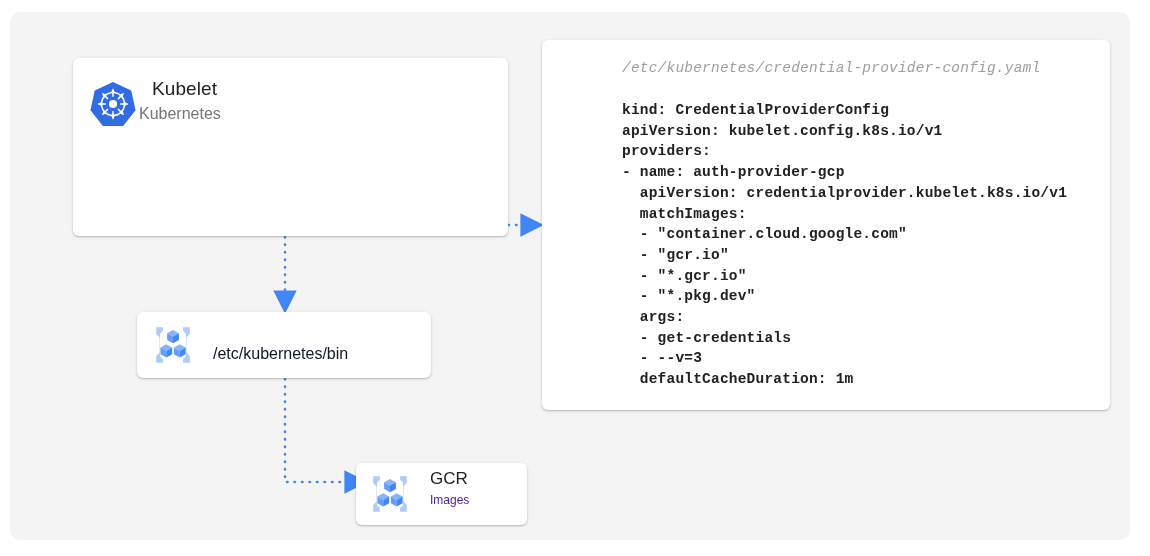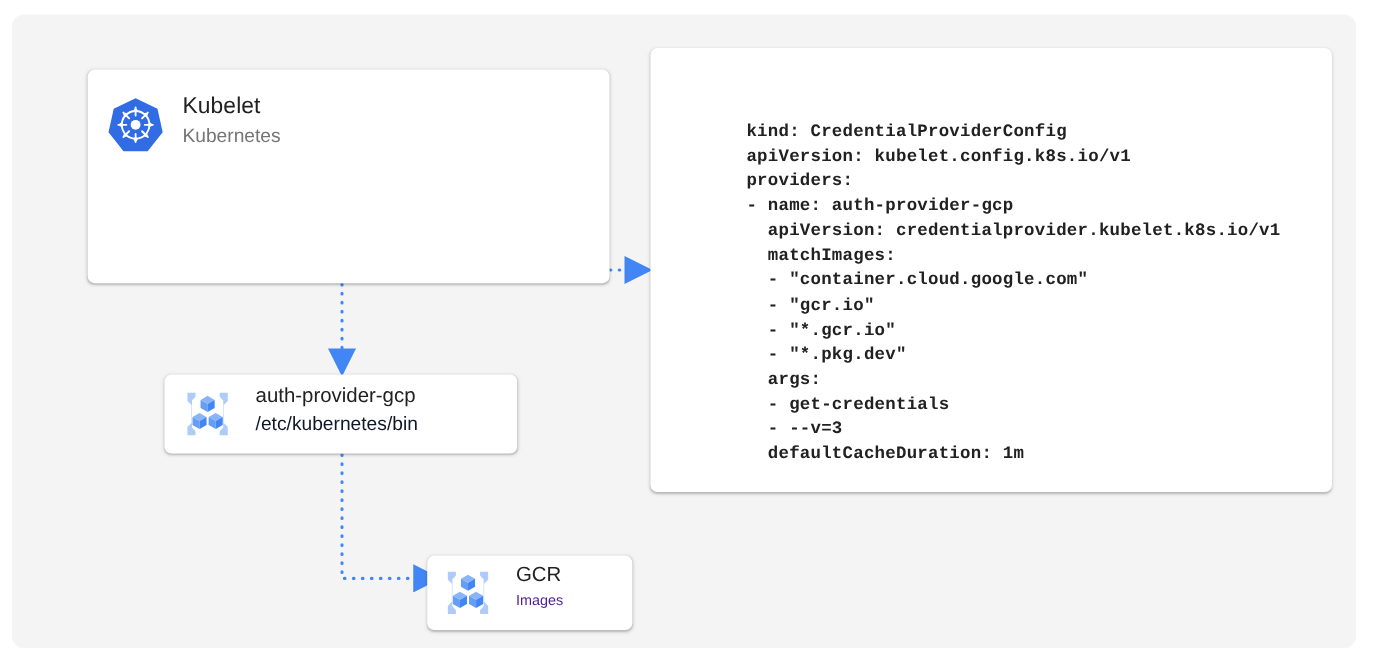--- a/index.html
+++ b/index.html
@@ -55,21 +55,21 @@
   #kubelet-card .title {
     position: absolute;
     left: 79px;
     top: 20px;
     font-size: 19px;
     color: #212121;
     letter-spacing: 0.1px;
   }
   #kubelet-card .subtitle {
     position: absolute;
-    left: 79px;
+    left: 66px;
     top: 47px;
     font-size: 16px;
     color: #757575;
   }
   #kubelet-card .flag {
     position: absolute;
     left: 79px;
     font-size: 15px;
     color: #616161;
     white-space: nowrap;
@@ -249,21 +249,20 @@
           <polygon points="25,28 25,36 18,40 18,32" fill="#4285f4"></polygon>
         </g>
 
         <g>
           <polygon points="34,24 41,28 34,32 27,28" fill="#8ab4f8"></polygon>
           <polygon points="27,28 34,32 34,40 27,36" fill="#669df6"></polygon>
           <polygon points="41,28 41,36 34,40 34,32" fill="#4285f4"></polygon>
         </g>
       </svg>
     </span>
-    <div class="title">auth-provider-gcp</div>
     <div class="subtitle">/etc/kubernetes/bin</div>
   </div>
 
   <div class="card" id="gcr-card">
     <span class="gcr-logo">
       <svg width="44" height="42" viewBox="0 0 52 50">
         <path d="M14,4 L6,4 L6,12 L10,16 L10,34 L6,38 L6,46 L14,46 L14,42 L10.5,38.5 L10.5,11.5 L14,8 Z" fill="#aecbfa"></path>
         <path d="M38,4 L46,4 L46,12 L42,16 L42,34 L46,38 L46,46 L38,46 L38,42 L41.5,38.5 L41.5,11.5 L38,8 Z" fill="#aecbfa"></path>
         <g>
           <polygon points="26,7 33,11 26,15 19,11" fill="#8ab4f8"></polygon>
@@ -280,20 +279,21 @@
           <polygon points="27,28 34,32 34,40 27,36" fill="#669df6"></polygon>
           <polygon points="41,28 41,36 34,40 34,32" fill="#4285f4"></polygon>
         </g>
       </svg>
     </span>
     <div class="title">GCR</div>
     <div class="subtitle">Images</div>
   </div>
 
   <div class="card" id="yaml-card">
+    <div id="yaml-path">/etc/kubernetes/credential-provider-config.yaml</div>
     <div id="yaml-body">kind: CredentialProviderConfig
 apiVersion: kubelet.config.k8s.io/v1
 providers:
 - name: auth-provider-gcp
   apiVersion: credentialprovider.kubelet.k8s.io/v1
   matchImages:
   - "container.cloud.google.com"
   - "gcr.io"
   - "*.gcr.io"
   - "*.pkg.dev"

